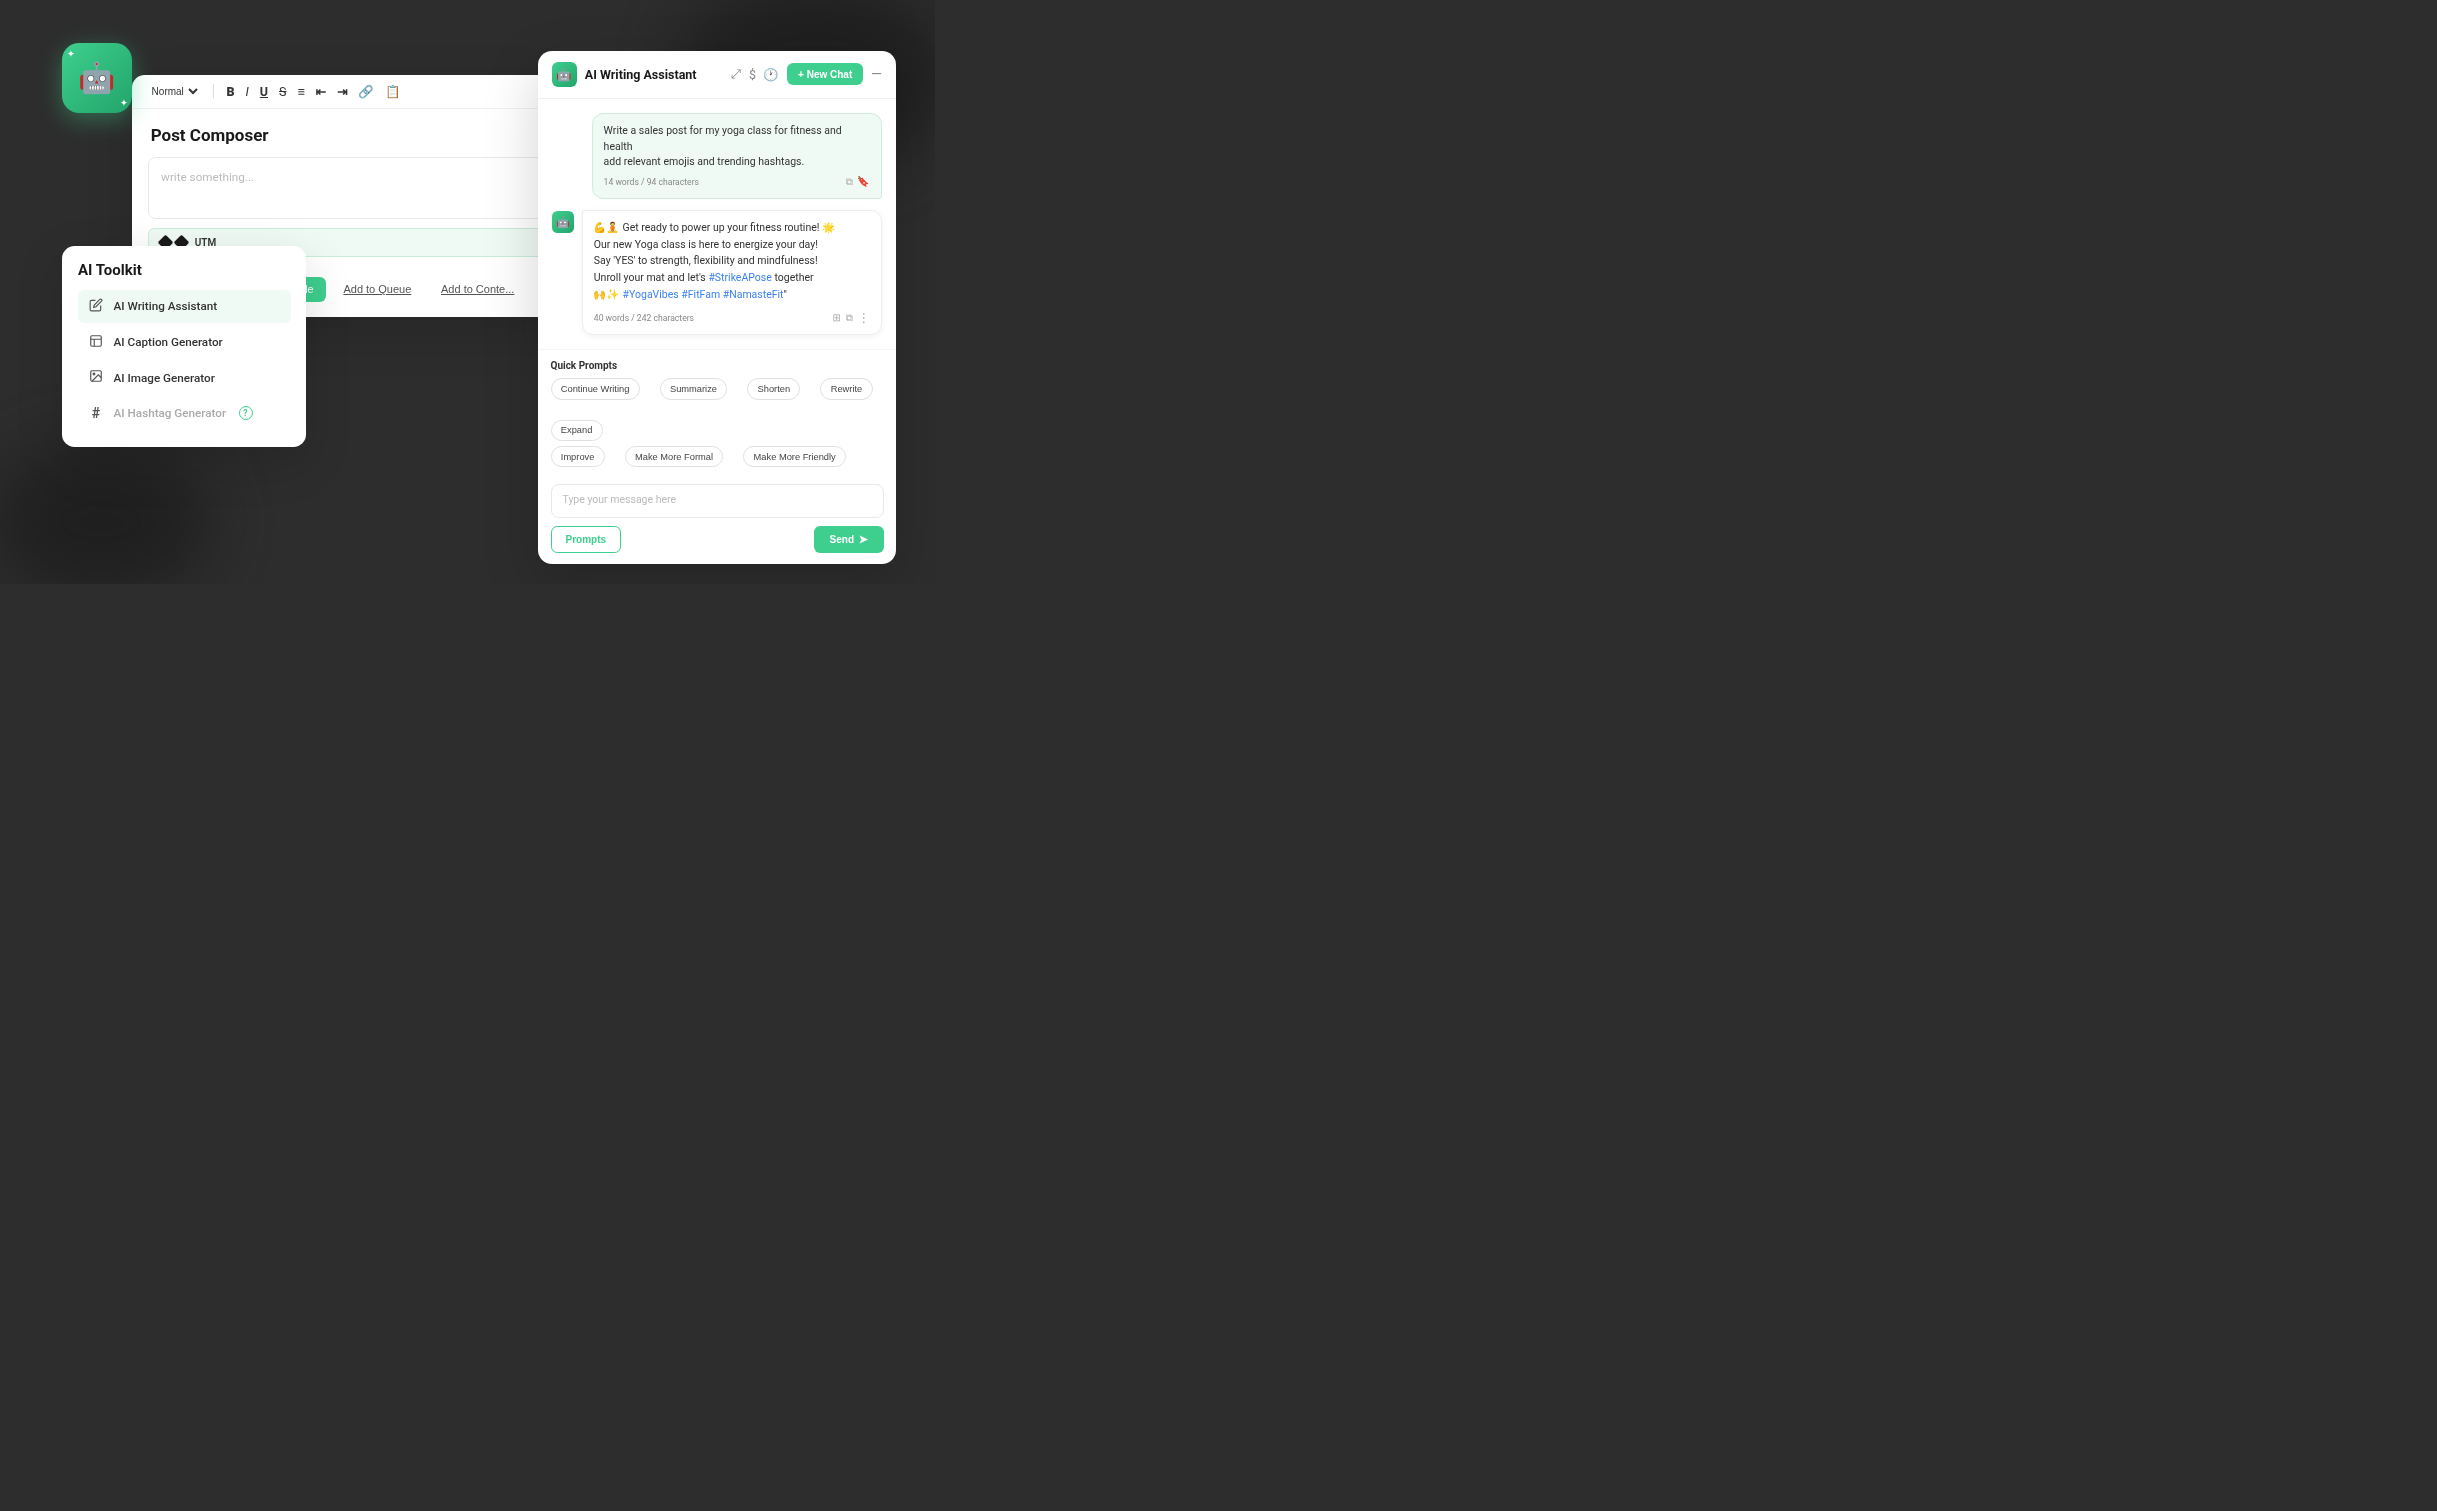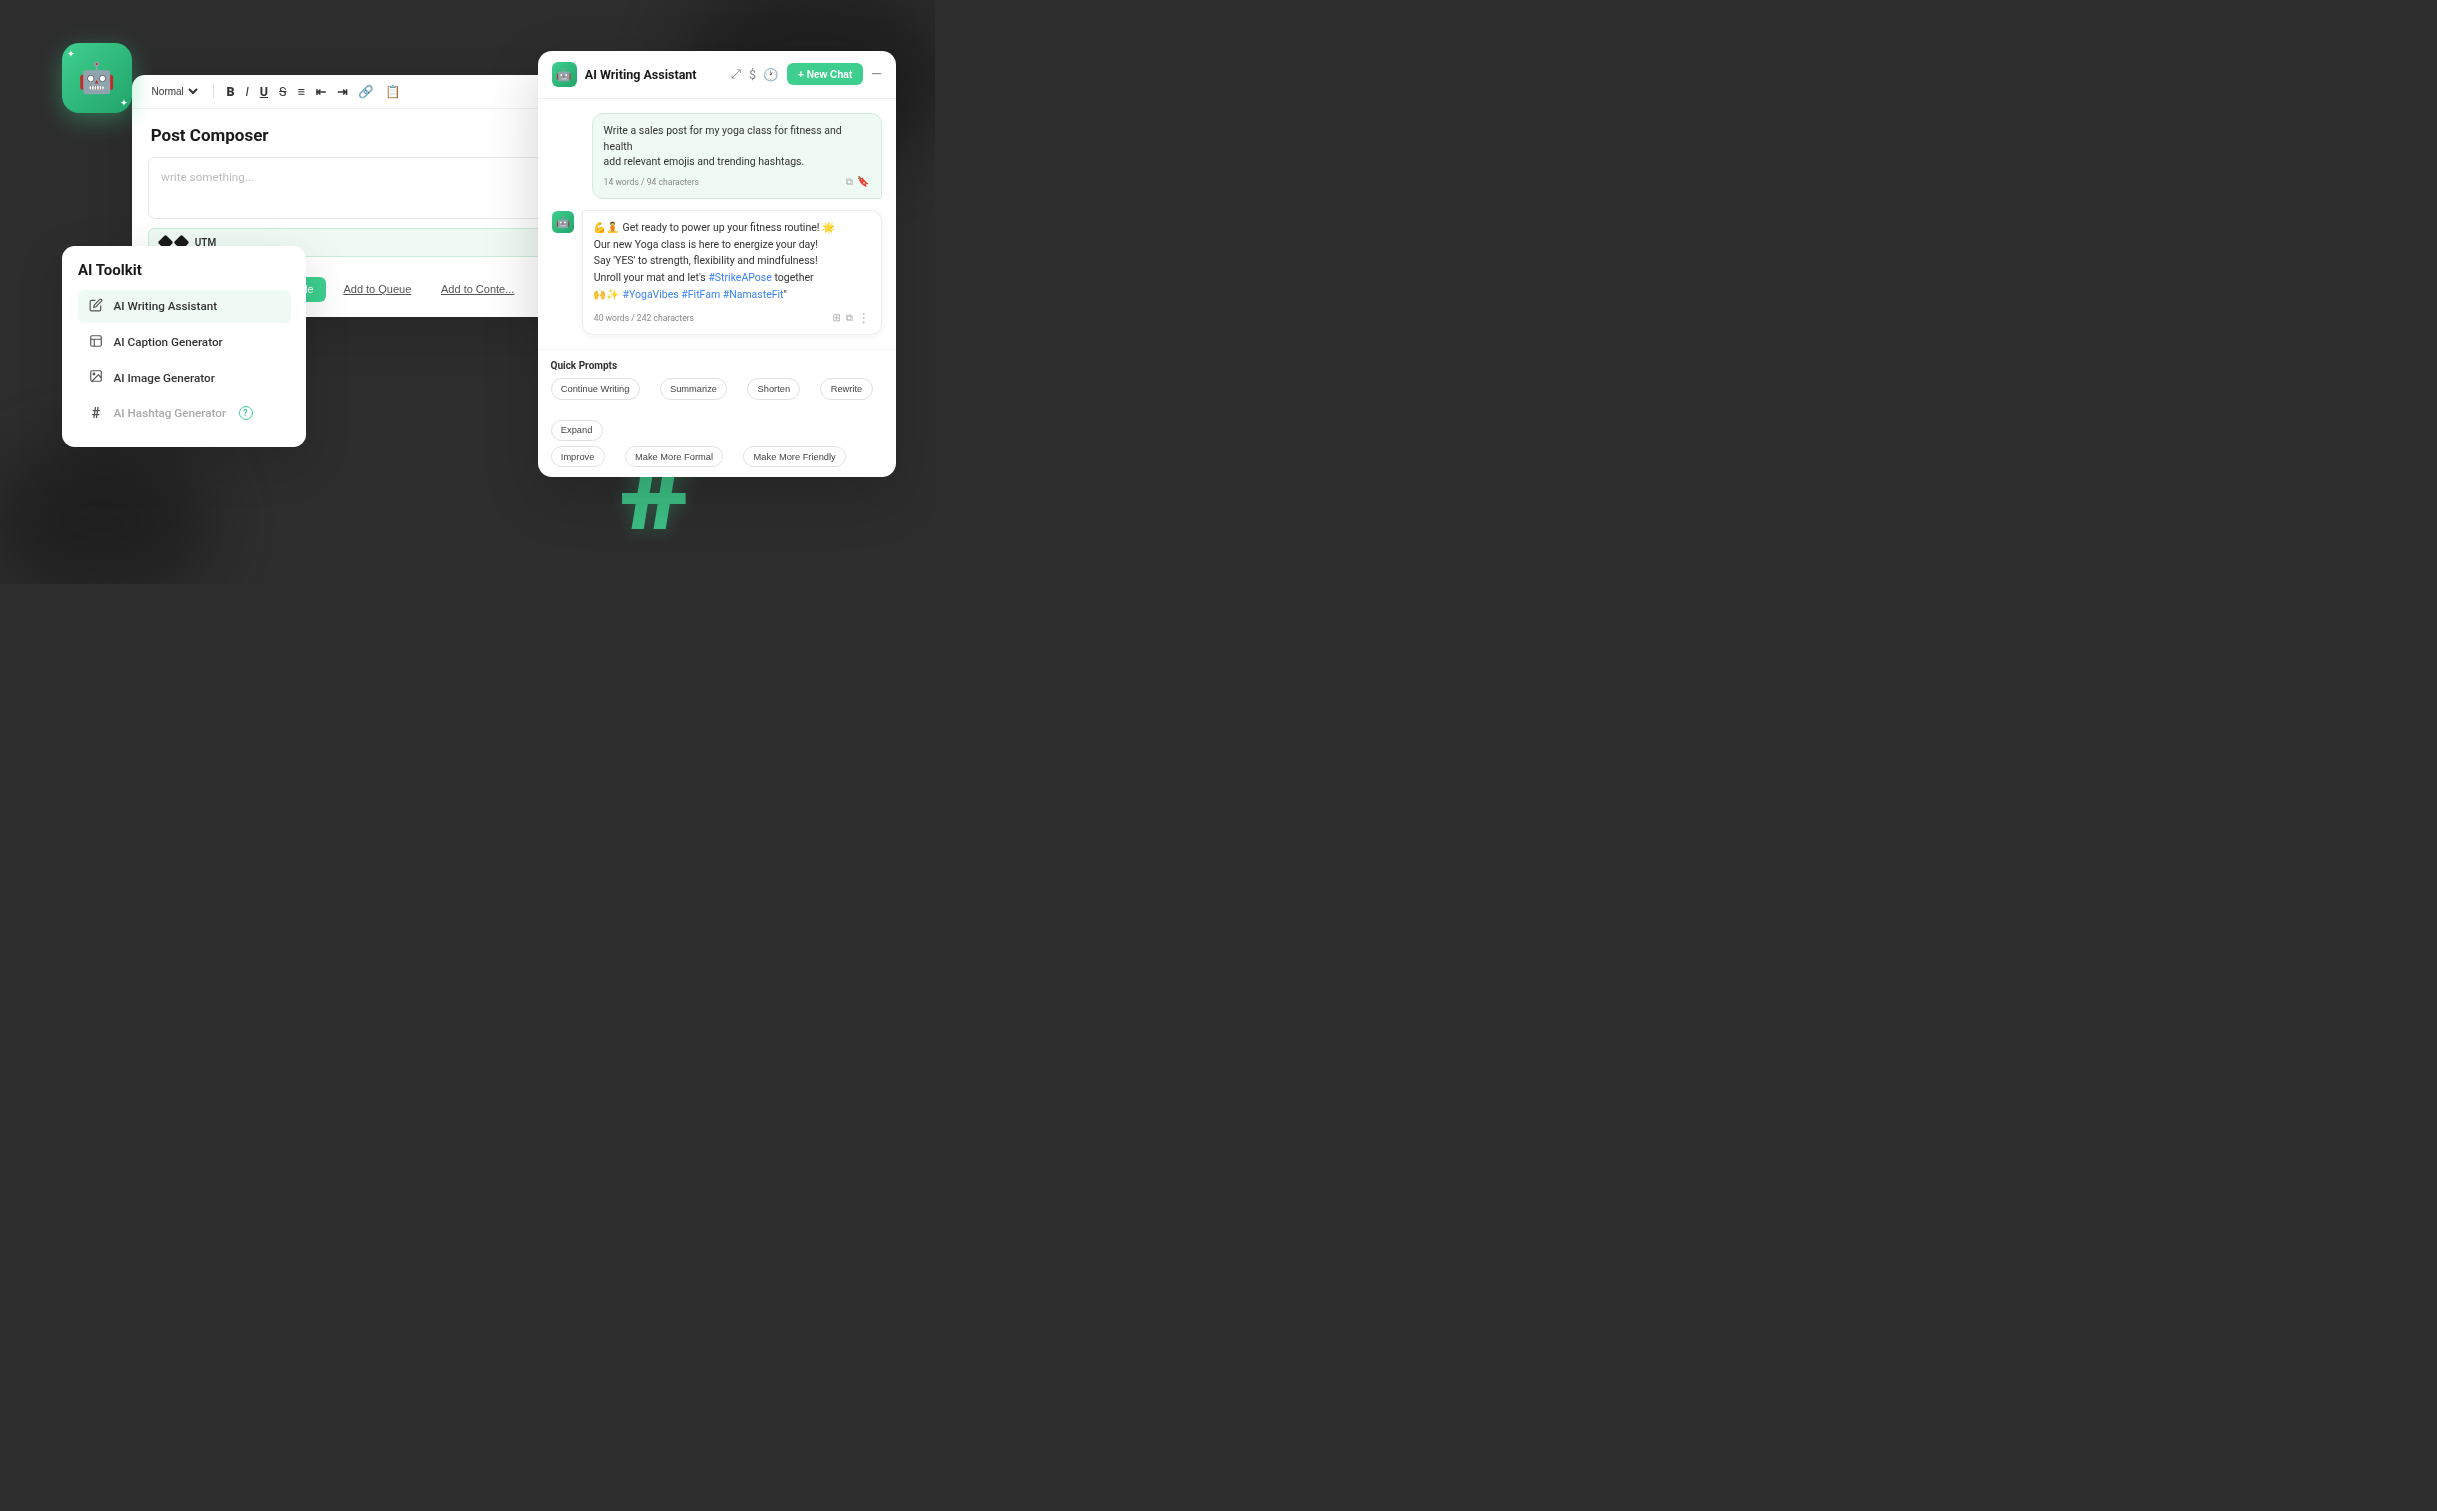--- a/index.html
+++ b/index.html
@@ -651,17 +651,29 @@
         <button class="quick-prompt-chip">Rewrite</button>
         <button class="quick-prompt-chip">Expand</button>
       </div>
       <div class="quick-prompts-row">
         <button class="quick-prompt-chip">Improve</button>
         <button class="quick-prompt-chip">Make More Formal</button>
         <button class="quick-prompt-chip">Make More Friendly</button>
       </div>
     </div>
 
+    <div class="chat-input-area">
+      <div class="chat-input-box">
+        <span style="color:#bbb;font-size:10.5px;">Type your message here</span>
+      </div>
+      <div class="chat-input-row">
+        <button class="prompts-btn">Prompts</button>
+        <button class="send-btn">
+          <span>Send</span>
+          <span class="send-arrow">➤</span>
+        </button>
+      </div>
+    </div>
 
   </div>
 
 </div>
 
 
 </body></html>

